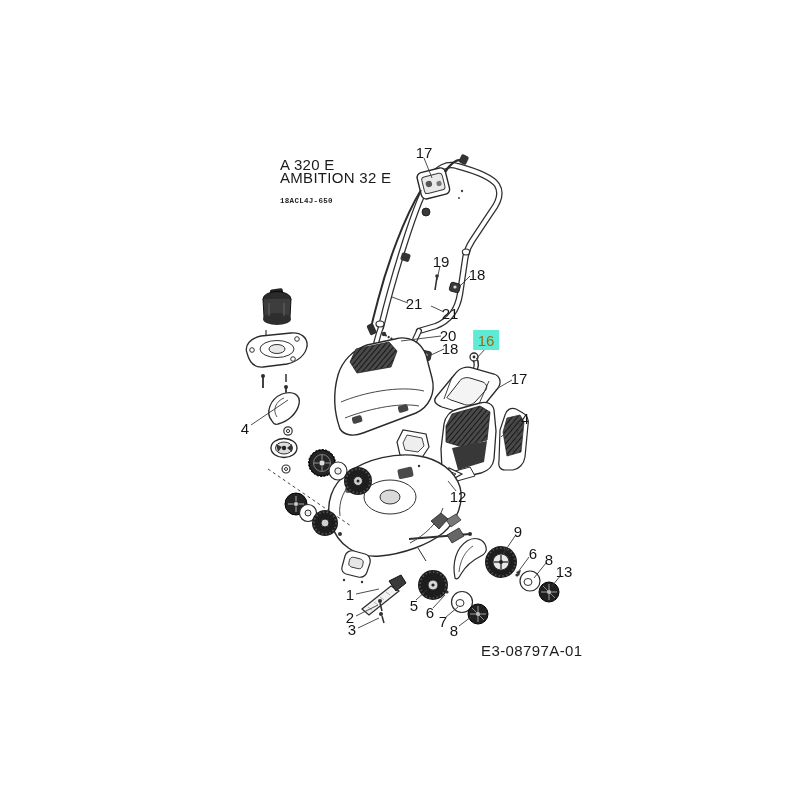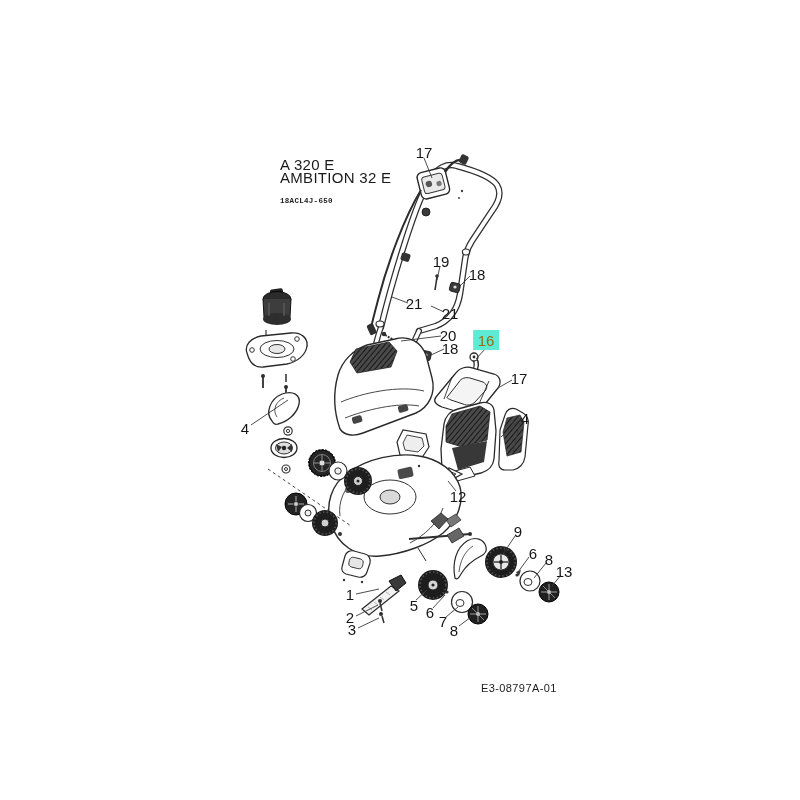--- a/index.html
+++ b/index.html
@@ -12,22 +12,22 @@
   .hdr-l1{left:280px;top:156px;}
   .hdr-l2{left:280px;top:169px;}
   .hdr-code{left:280px;top:197px;font-size:7.5px;font-weight:bold;color:#222;font-family:Liberation Mono, monospace;}
   .lbl{
     position:absolute;transform:translate(-50%,-50%);
     font-size:15px;line-height:1;color:#151515;padding:1px 2px;
     white-space:nowrap;cursor:pointer;user-select:none;
   }
   .lbl.hl{background:#5eead4;color:#9c6a0e;padding:2.5px 4.5px;}
   .drawno{
-    position:absolute;left:481px;top:642px;font-size:11px;color:#1c1c1c;
-    letter-spacing:.4px;white-space:nowrap;margin-top:40px;
+    position:absolute;left:481px;top:642px;font-size:15px;color:#1c1c1c;
+    letter-spacing:.4px;white-space:nowrap;
   }
 </style>
 </head>
 <body>
 
 <div class="stage">
 
   <svg width="800" height="800" viewBox="0 0 800 800">
     <defs>
       <pattern id="hatch" patternUnits="userSpaceOnUse" width="4" height="4" patternTransform="rotate(40)">

